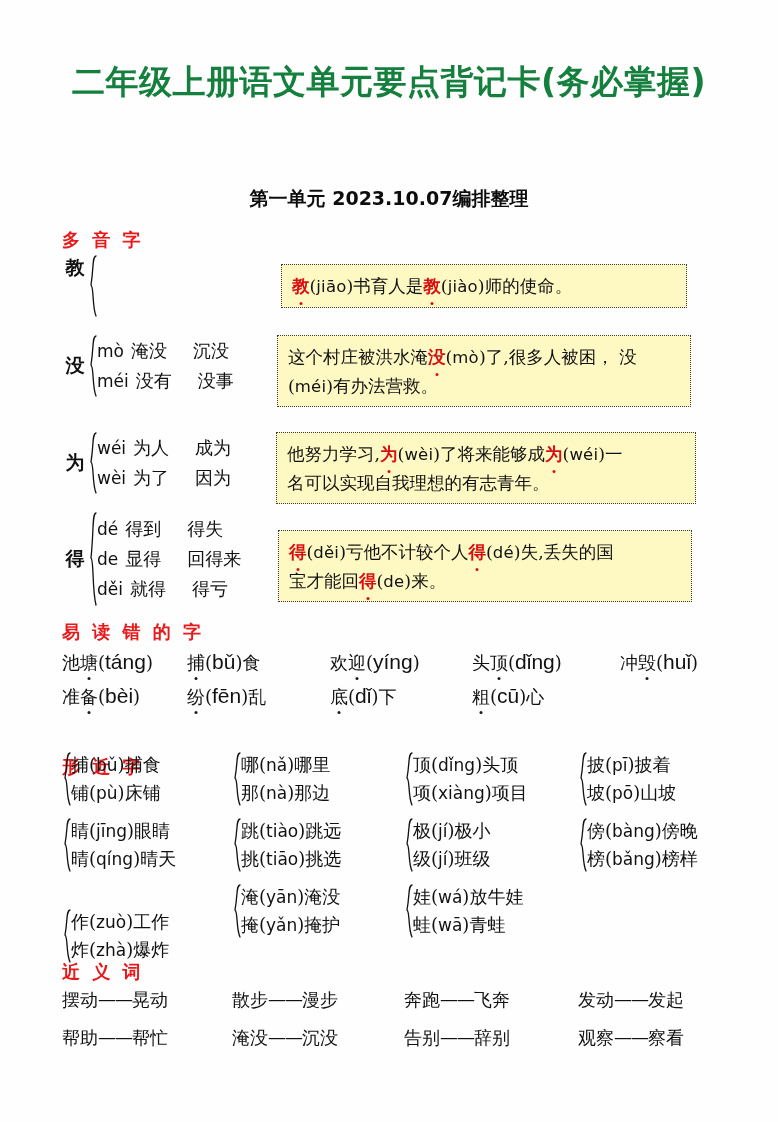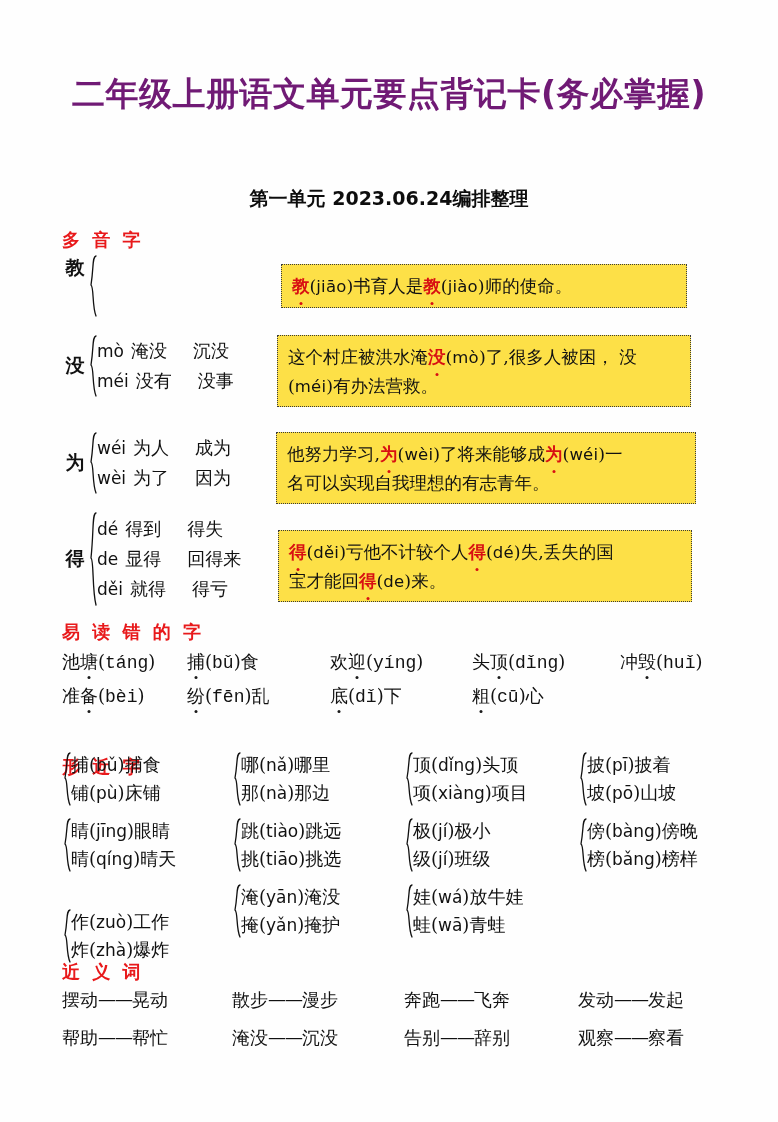--- a/index.html
+++ b/index.html
@@ -18,29 +18,29 @@
   .page {
     position: relative;
     width: 778px;
     height: 1122px;
     background: #fefefe;
   }
 
   
   .title-main {
     position: absolute;
-    top: 72px;
+    top: 60px;
     left: 0;
     width: 778px;
     text-align: center;
     font-family: "DejaVu Sans", "Liberation Sans", sans-serif;
     font-weight: bold;
     font-size: 33px;
     letter-spacing: 0.5px;
-    color: #701a75;
+    color: #15803d;
     white-space: nowrap;
   }
   .title-sub {
     position: absolute;
     top: 131px;
     left: 0;
     width: 778px;
     text-align: center;
     font-family: "DejaVu Sans", "Liberation Sans", sans-serif;
     font-weight: bold;
@@ -109,21 +109,21 @@
   }
   .poly-line .w1 { display: inline-block; min-width: 62px; margin-left: 7px; }
   .poly-line .w2 { display: inline-block; }
 
   
   .sent-box {
     position: absolute;
     border: 1px dotted #3a3a3a;
     box-sizing: border-box;
     padding: 7px 10px 6px 10px;
-    background: #fde047;
+    background: #fef9c3;
   }
   .sent-line {
     font-size: 17.5px;
     line-height: 1.62;
     white-space: nowrap;
     color: #111;
   }
   .sent-line .py {
     font-family: "DejaVu Sans", "Liberation Sans", sans-serif;
     font-size: 16.5px;
@@ -148,22 +148,22 @@
   }
 
   
   .mis-item {
     position: absolute;
     font-size: 18px;
     white-space: nowrap;
     color: #111;
   }
   .mis-item .py {
-    font-family: Liberation Mono, monospace;
-    font-size: 18px;
+    font-family: Liberation Sans, sans-serif;
+    font-size: 21px;
   }
   .dot {
     position: relative;
     display: inline-block;
   }
   .dot::after {
     content: "";
     position: absolute;
     left: 50%;
     transform: translateX(-50%);
@@ -213,21 +213,21 @@
     display: inline-block;
     letter-spacing: -1px;
   }
 </style>
 </head>
 <body>
 
 <div class="page">
 
   <div class="title-main">二年级上册语文单元要点背记卡(务必掌握)</div>
-  <div class="title-unit">第一单元  2023.06.24编排整理</div>
+  <div class="title-unit">第一单元  2023.10.07编排整理</div>
 
   <div class="sec-head" style="top:228px;left:62px;">多 音 字</div>
 
   <div id="polyphone-root">
       <div class="poly-row" style="top: 255px; left: 62px;">
         <div class="poly-char">教</div>
         <div class="poly-brace">
           <svg width="9" height="62" viewBox="0 0 9 62">
             <path d="M8,1 C4,2 6,10.85 3,30 C6,32 4,51.15 8,61" fill="none" stroke="#111" stroke-width="1.3" stroke-linecap="round"></path>
           </svg>

